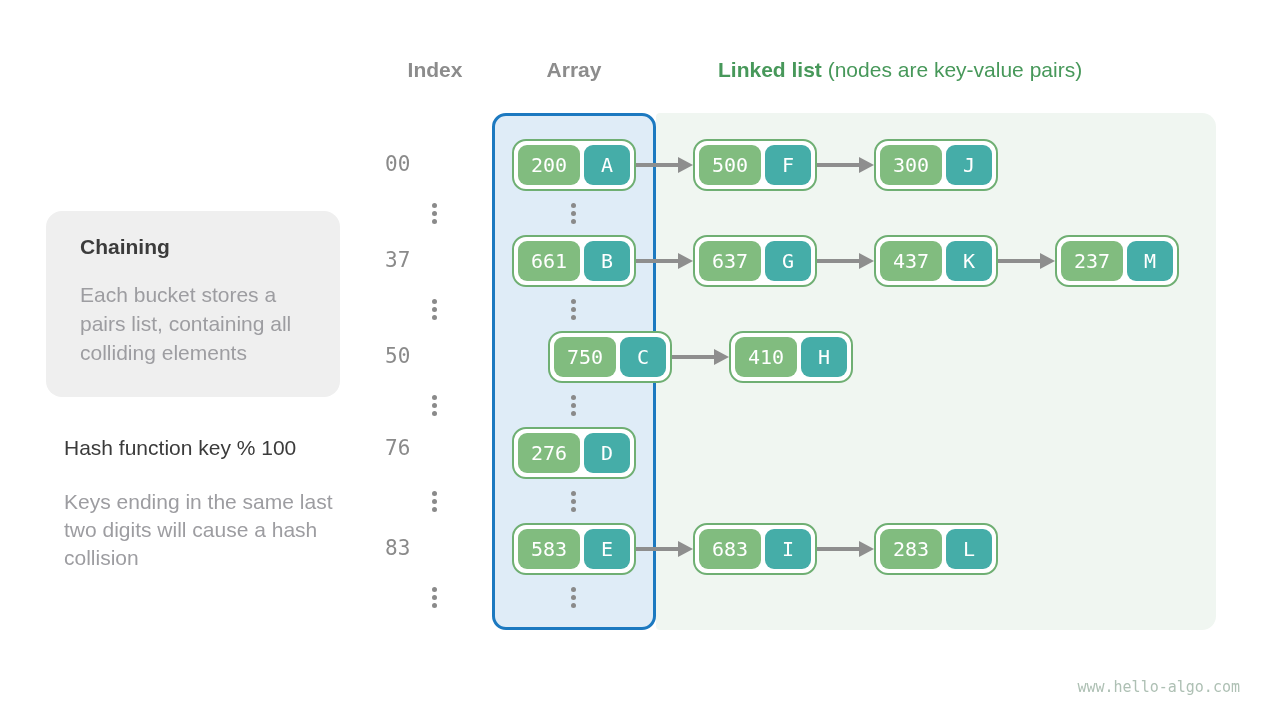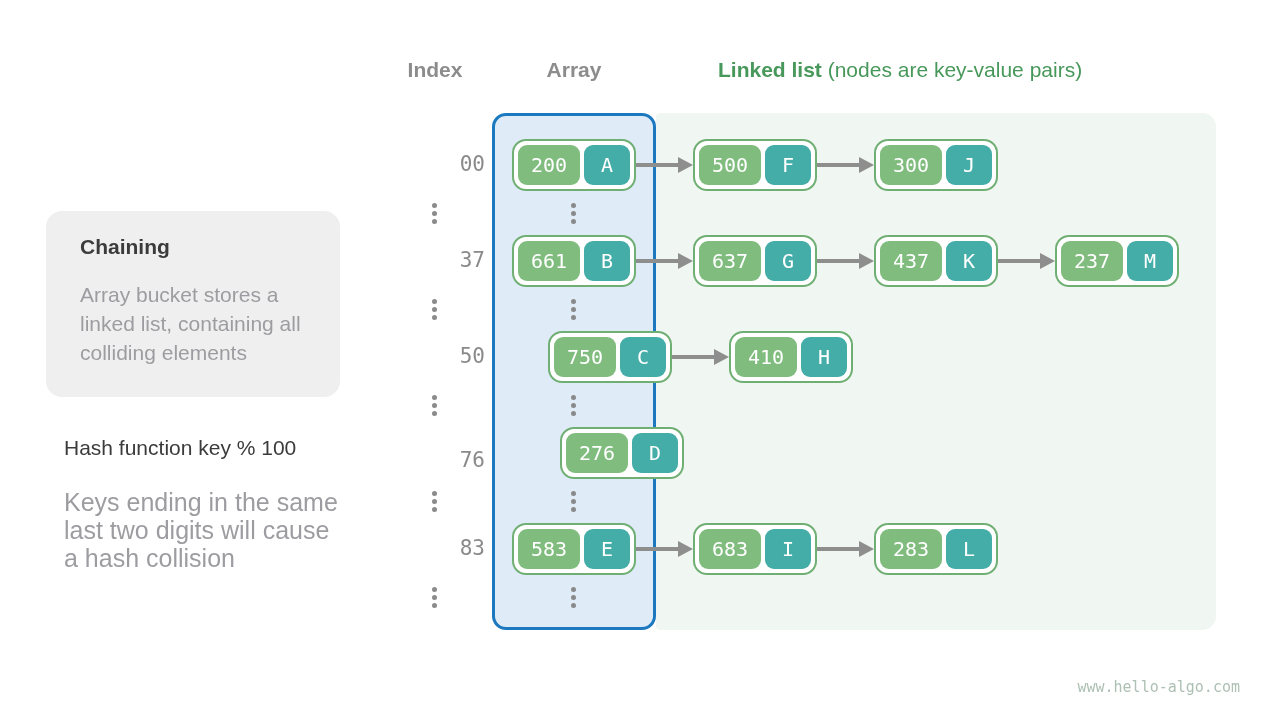--- a/index.html
+++ b/index.html
@@ -10,40 +10,40 @@
   
   .info-card{
     position:absolute;left:46px;top:211px;width:294px;height:186px;
     background:#efefef;border-radius:16px;box-sizing:border-box;
     padding:24px 30px 0 34px;
   }
   .card-title{font-size:21px;font-weight:bold;color:#3b3b3b;margin-bottom:21px;}
   .card-body{font-size:21px;color:#9d9da1;line-height:29px;}
   .hash-note{position:absolute;left:64px;top:436px;width:280px;}
   .note-title{font-size:21px;color:#3b3b3b;margin-bottom:28px;}
-  .note-body{font-size:25px;color:#9d9da1;line-height:28px;}
+  .note-body{font-size:21px;color:#9d9da1;line-height:28px;}
   
   .hdr{position:absolute;top:58px;font-size:21px;font-weight:bold;color:#8c8c8c;}
   .hdr-index{left:385px;width:100px;text-align:center;}
   .hdr-array{left:524px;width:100px;text-align:center;}
   .hdr-list{left:718px;color:#47985a;font-weight:normal;white-space:nowrap;}
   .hdr-list b{font-weight:bold;}
   
   .list-bg{
     position:absolute;left:656px;top:113px;width:560px;height:517px;
     background:#f0f6f1;border-radius:4px 14px 14px 4px;
   }
   .array-bg{
     position:absolute;left:492px;top:113px;width:164px;height:517px;
     box-sizing:border-box;background:#dfecf7;
     border:3px solid #1c79c0;border-radius:14px;
   }
   
   .index-label{
-    position:absolute;left:385px;width:100px;text-align:right;
+    position:absolute;left:385px;width:100px;text-align:left;
     font-family:"DejaVu Sans Mono",monospace;font-size:21px;color:#8a8a8a;
   }
   .node-strip{position:absolute;left:512px;height:52px;display:flex;align-items:center;}
   .kv-node{
     box-sizing:border-box;width:124px;height:52px;flex:0 0 124px;
     background:#ffffff;border:2px solid #6faf73;border-radius:14px;
     display:flex;align-items:stretch;gap:4px;padding:4px;
   }
   .cell{
     border-radius:9px;display:flex;align-items:center;justify-content:center;
@@ -70,21 +70,21 @@
     font-family:"DejaVu Sans Mono",monospace;font-size:15px;color:#aec0b4;
   }
 </style>
 </head>
 <body>
 
 <div class="canvas">
 
   <div class="info-card">
     <div class="card-title">Chaining</div>
-    <div class="card-body">Array bucket stores a linked list, containing all colliding elements</div>
+    <div class="card-body">Each bucket stores a pairs list, containing all colliding elements</div>
   </div>
 
   <div class="hash-note">
     <div class="note-title">Hash function key % 100</div>
     <div class="note-body">Keys ending in the same last two digits will cause a hash collision</div>
   </div>
 
   <div class="hdr hdr-index">Index</div>
   <div class="hdr hdr-array">Array</div>
   <div class="hdr hdr-list"><b>Linked list</b><span> (nodes are key-value pairs)</span></div>
@@ -185,22 +185,22 @@
       <div class="dots" style="left: 432px; top: 395px;">
         <i></i>
         <i></i>
         <i></i>
       </div>
       <div class="dots" style="left: 571px; top: 395px;">
         <i></i>
         <i></i>
         <i></i>
       </div>
-      <div class="index-label" style="top: 448px;">76</div>
-      <div class="node-strip" style="top: 427px; margin-left: 48px;">
+      <div class="index-label" style="top: 436px;">76</div>
+      <div class="node-strip" style="top: 427px;">
         <div class="kv-node">
           <div class="cell key-cell">276</div>
           <div class="cell value-cell">D</div>
         </div>
       </div>
       <div class="dots" style="left: 432px; top: 491px;">
         <i></i>
         <i></i>
         <i></i>
       </div>

